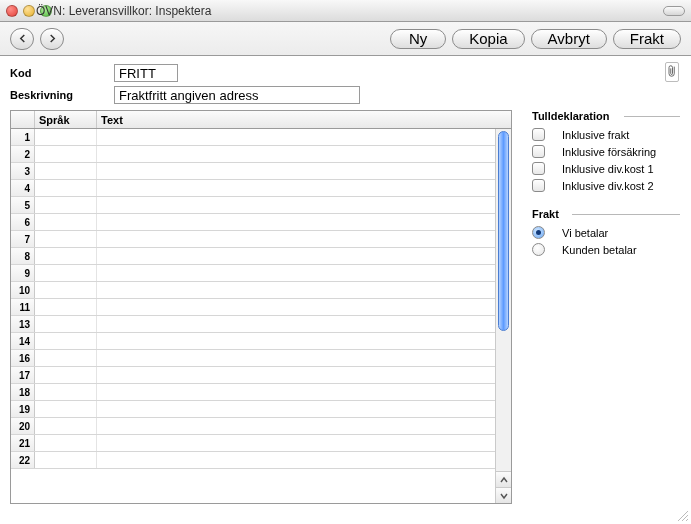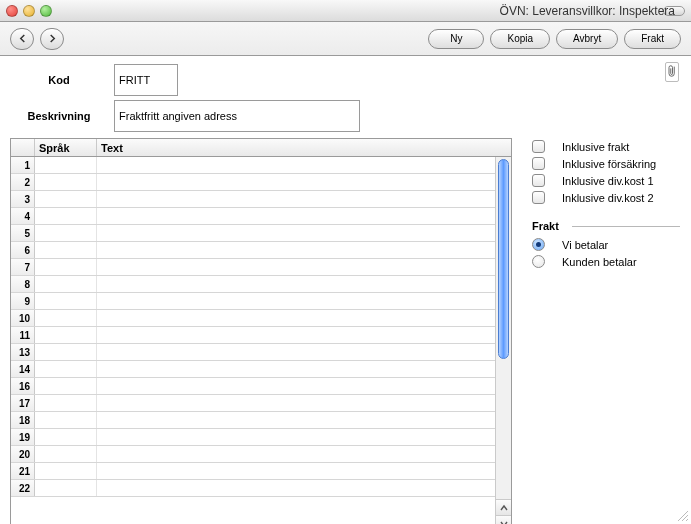--- a/index.html
+++ b/index.html
@@ -32,24 +32,25 @@
     width: 12px; height: 12px;
     border-radius: 50%;
     border: 1px solid rgba(0,0,0,0.25);
   }
   .tl-red { background: radial-gradient(circle at 35% 30%, #ff8e88, #e3423a); }
   .tl-yellow { background: radial-gradient(circle at 35% 30%, #ffe19a, #e6b12e); }
   .tl-green { background: radial-gradient(circle at 35% 30%, #b4f0a0, #4fb83a); }
   .window-title {
     position: absolute;
     left: 0; right: 16px;
-    text-align: right;
+    text-align: left;
     font-size: 12px;
     color: #333;
     pointer-events: none;
+    padding-left: 36px;
   }
   .lozenge {
     margin-left: auto;
     width: 22px; height: 10px;
     border-radius: 5px;
     background: linear-gradient(#fafafa,#d6d6d6);
     border: 1px solid #9a9a9a;
   }
   
   .toolbar {
@@ -73,49 +74,49 @@
     cursor: pointer;
   }
   .nav-btn svg { width: 9px; height: 9px; }
   .toolbar-spacer { flex: 1; }
   .pill-btn {
     height: 20px;
     padding: 0 16px;
     border: 1px solid #8b8b8b;
     border-radius: 11px;
     background: linear-gradient(#ffffff,#dedede);
-    font-size: 10px;
+    font-size: 15px;
     display: inline-flex;
     align-items: center;
     justify-content: center;
     cursor: pointer;
     min-width: 56px;
   }
   
   .content {
     padding: 8px 10px 6px 10px;
     position: relative;
   }
   .form-row {
     display: flex;
     align-items: center;
     margin-bottom: 4px;
   }
   .form-label {
     width: 104px;
-    text-align: center;
+    text-align: left;
     padding-right: 6px;
     font-weight: bold;
     font-size: 11px;
   }
   .text-input {
     height: 18px;
     border: 1px solid #9a9a9a;
-    padding: 15px 4px;
-    font-size: 11px;
+    padding: 1px 4px;
+    font-size: 13px;
     background: #fff;
   }
   .kod-input { width: 64px; }
   .besk-input { width: 246px; }
   .clip-icon {
     position: absolute;
     right: 12px;
     top: 6px;
     width: 14px; height: 20px;
     border: 1px solid #bcbcbc;
@@ -448,20 +449,21 @@
             <span><svg viewBox="0 0 8 8">
                   <path d="M1 2 L4 6 L7 2" fill="none" stroke="#555" stroke-width="1.4"></path>
                 </svg></span>
           </div>
         </div>
       </div>
     </div>
 
     <div class="side">
       <div class="group group-tull">
+        <div class="group-title">Tulldeklaration</div>
         <div id="tull-items">
             <div class="chk-row">
               <div class="chk"></div>
               <span>Inklusive frakt</span>
             </div>
             <div class="chk-row">
               <div class="chk"></div>
               <span>Inklusive försäkring</span>
             </div>
             <div class="chk-row">

